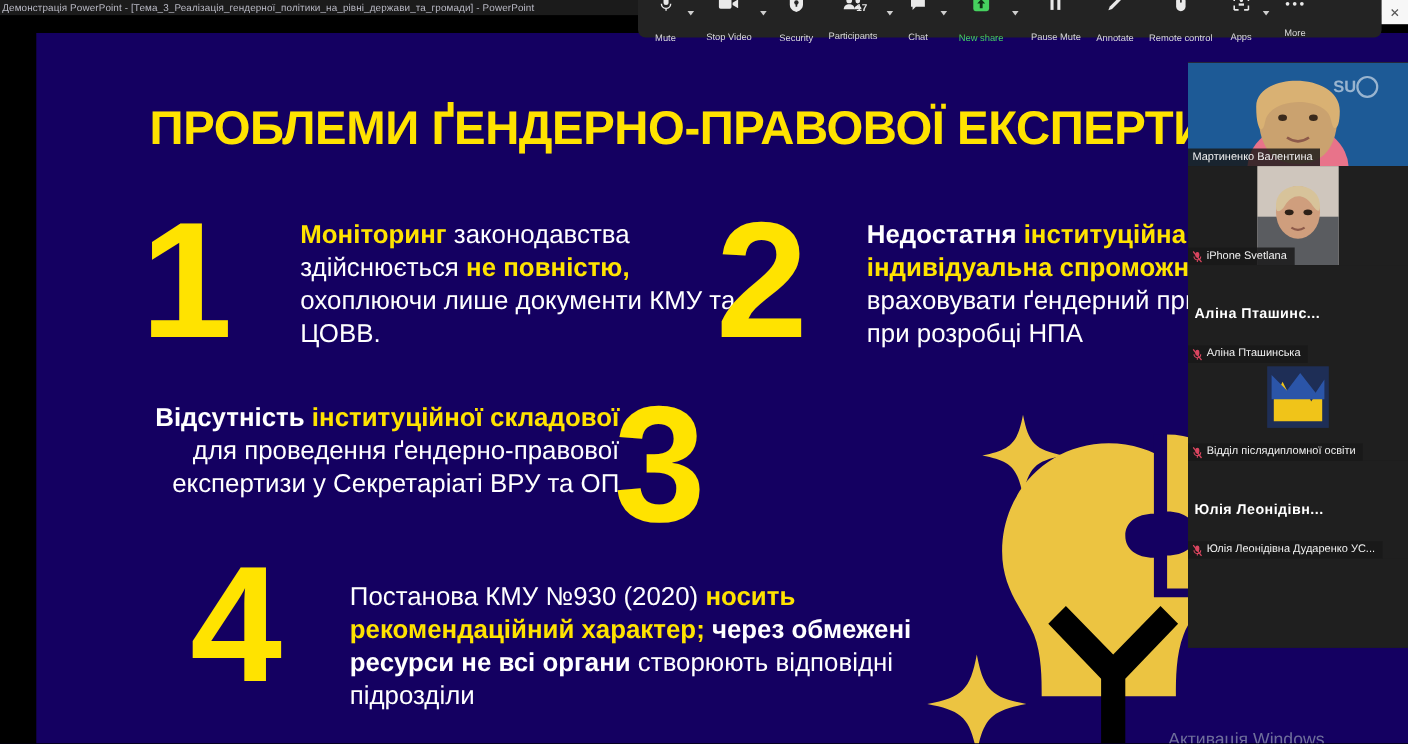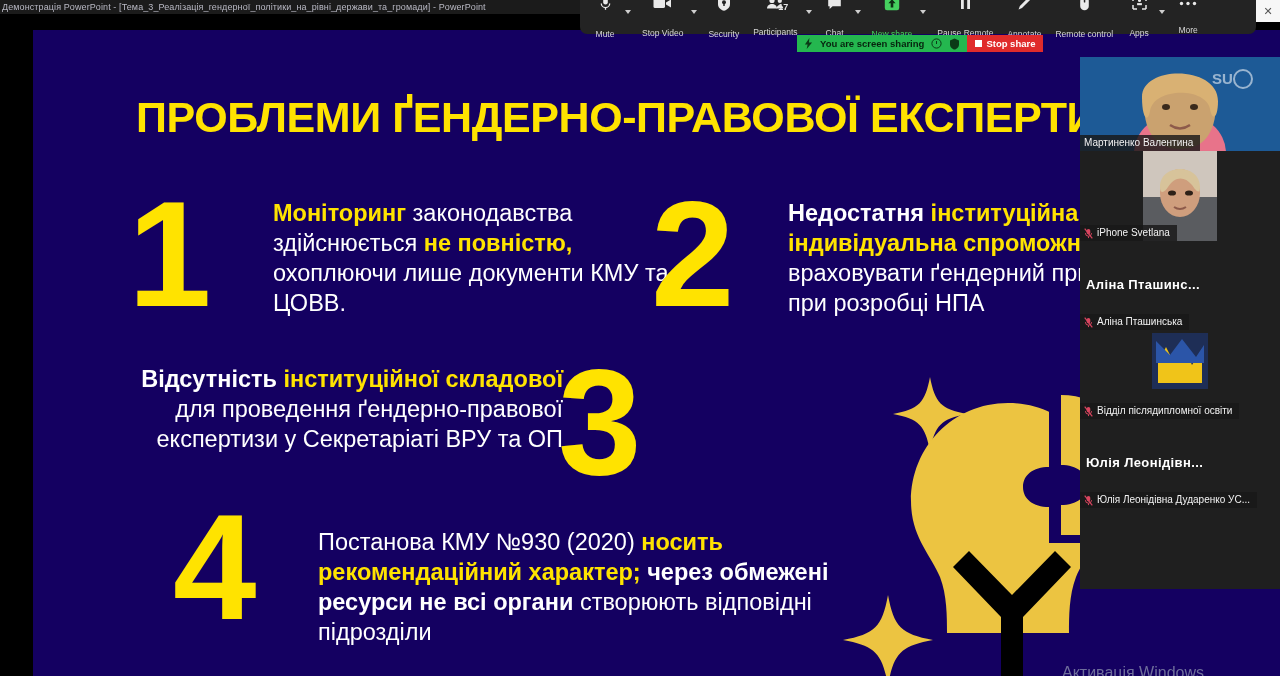--- a/index.html
+++ b/index.html
@@ -276,21 +276,21 @@
       <div class="zt-caret-wrap">
         <span class="zt-caret"></span>
       </div>
       <div class="zt-item">
         <div class="zt-ico">
           <svg width="13" height="14" viewBox="0 0 13 14">
             <rect x="2" y="1" width="2.8" height="12" fill="#e9e9e9"></rect>
             <rect x="8.2" y="1" width="2.8" height="12" fill="#e9e9e9"></rect>
           </svg>
         </div>
-        <div class="zt-lbl">Pause Remote</div>
+        <div class="zt-lbl">Pause Mute</div>
       </div>
       <div class="zt-item">
         <div class="zt-ico">
           <svg width="15" height="15" viewBox="0 0 15 15">
             <path d="M11.8 1.1 13.9 3.2 5 12.1 1.6 13.4 2.9 10 Z" fill="#e9e9e9"></path>
           </svg>
         </div>
         <div class="zt-lbl">Annotate</div>
       </div>
       <div class="zt-item">
@@ -321,39 +321,20 @@
             <circle cx="2.5" cy="3.5" r="1.7" fill="#e9e9e9"></circle>
             <circle cx="9" cy="3.5" r="1.7" fill="#e9e9e9"></circle>
             <circle cx="15.5" cy="3.5" r="1.7" fill="#e9e9e9"></circle>
           </svg>
         </div>
         <div class="zt-lbl">More</div>
       </div>
       <div class="zt-close">✕</div>
   </div>
 
-  <div class="share-bar">
-    <div class="share-green">
-      <svg class="mute-ico" viewBox="0 0 10 12">
-        <path d="M6 0 L1 7 H4 L3 12 L9 5 H5.5 Z" fill="#0b3a17"></path>
-      </svg>
-      <span class="txt">You are screen sharing</span>
-      <svg width="11" height="11" viewBox="0 0 11 11">
-        <circle cx="5.5" cy="5.5" r="4.6" fill="none" stroke="#0b3a17" stroke-width="1"></circle>
-        <path d="M5.5 3 v3" stroke="#0b3a17" stroke-width="1"></path>
-      </svg>
-      <svg width="11" height="12" viewBox="0 0 11 12">
-        <path d="M5.5 .6 L10 2.4 v4 c0 3-2.6 4.6-4.5 5.2C3.6 11 1 9.4 1 6.4v-4 Z" fill="#0b3a17"></path>
-      </svg>
-    </div>
-    <div class="share-stop">
-      <span class="stop-sq"></span>
-      <span class="txt">Stop share</span>
-    </div>
-  </div>
 
   <div class="filmstrip" id="filmstrip">
       <div class="tile tile-sel" style="height: 94px;">
         <svg class="video" viewBox="0 0 200 94" preserveAspectRatio="xMidYMid slice">
   <rect width="200" height="94" fill="#1d5a96"></rect>
   <g opacity=".55" fill="#ffffff">
     <circle cx="163" cy="22" r="9" fill="none" stroke="#fff" stroke-width="2"></circle>
     <text x="132" y="27" font-family="Liberation Sans, sans-serif" font-size="15" font-weight="bold">SU</text>
   </g>
   <ellipse cx="100" cy="96" rx="46" ry="40" fill="#e8738a"></ellipse>

